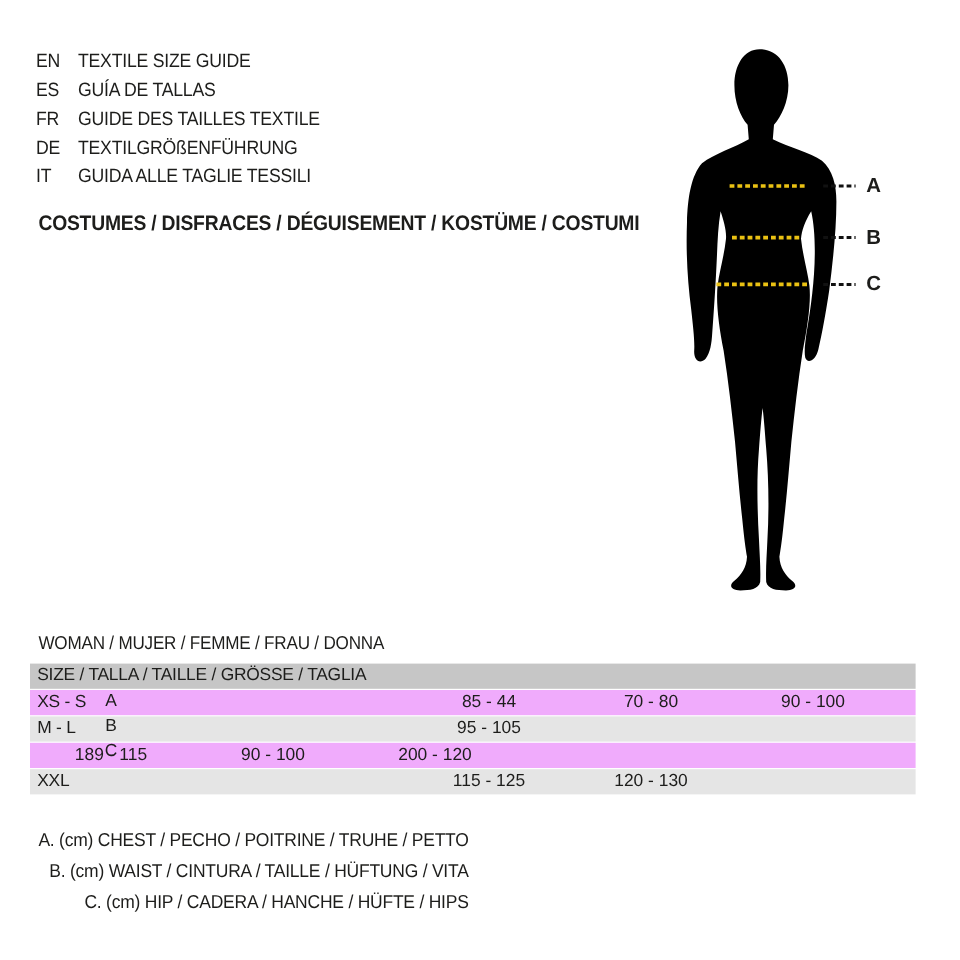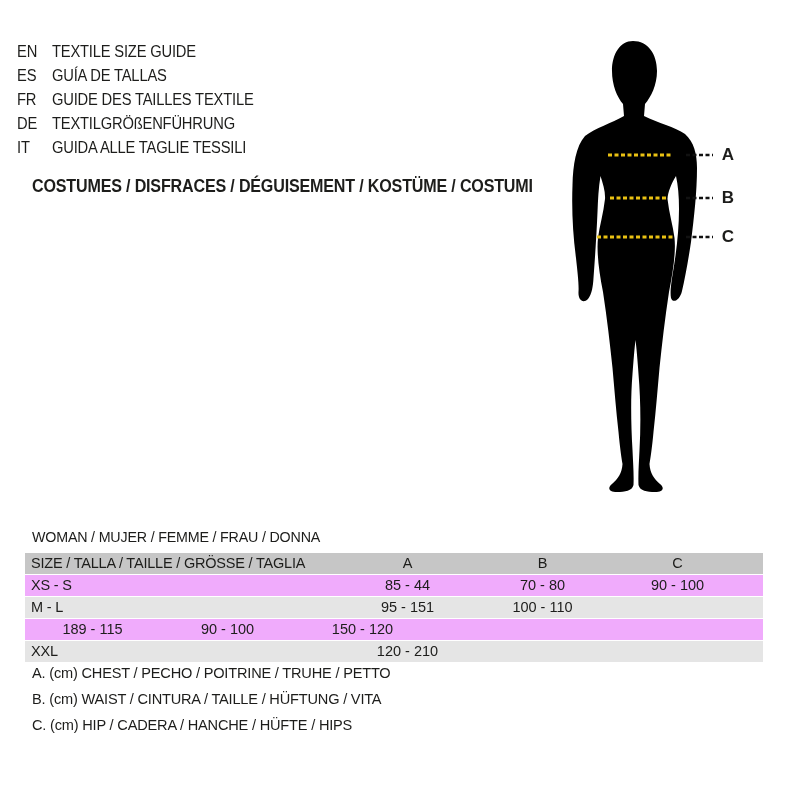--- a/index.html
+++ b/index.html
@@ -1,21 +1,21 @@
 <!DOCTYPE html>
 <html><head>
 <meta charset="utf-8">
 <style>
   html,body{margin:0;padding:0;background:#fff;}
   .page{
     position:relative;width:800px;height:800px;background:#ffffff;overflow:hidden;
     font-family:"Liberation Sans", sans-serif;color:#1d1d1b;
   }
   
-  .lang-block{position:absolute;left:17px;top:40px;}
+  .lang-block{position:absolute;left:30px;top:40px;}
   .lang-row{height:24px;line-height:24px;font-size:16px;letter-spacing:-0.2px;
     transform:scaleX(0.92);transform-origin:left center;white-space:nowrap;}
   .lang-code{display:inline-block;width:38px;}
   .category-title{
     position:absolute;left:32px;top:176px;font-size:17.5px;font-weight:bold;
     letter-spacing:-0.2px;transform:scaleX(0.92);transform-origin:left center;white-space:nowrap;
   }
   
   .figure-wrap{position:absolute;left:540px;top:15px;width:260px;height:500px;}
   .marker-label{
@@ -23,27 +23,27 @@
     line-height:18px;
   }
   .marker-a{top:146px;} .marker-b{top:189px;} .marker-c{top:228px;}
   
   .woman-title{
     position:absolute;left:32px;top:528px;font-size:15.5px;letter-spacing:-0.2px;
     transform:scaleX(0.92);transform-origin:left center;white-space:nowrap;
   }
   .size-table{position:absolute;left:25px;top:553px;width:738px;font-size:14.5px;}
   .t-row{display:flex;height:21px;line-height:21px;margin-bottom:1px;background:#f0abfc;}
-  .t-row.head{background:#c6c6c6;}
+  .t-row.head{background:#c6c6c6;flex-direction:column;}
   .t-row.alt{background:#e5e5e5;}
   .c-size{width:315px;padding-left:6px;box-sizing:border-box;text-align:left;
     letter-spacing:-0.2px;white-space:nowrap;}
   .c-num{width:135px;text-align:center;}
   
-  .legend{position:absolute;left:32px;top:660px;}
+  .legend{position:absolute;left:32px;top:688px;text-align:right;}
   .legend-line{height:26px;line-height:26px;font-size:15.5px;letter-spacing:-0.2px;
     transform:scaleX(0.94);transform-origin:left center;white-space:nowrap;}
 </style>
 </head>
 <body>
 
 <div class="page">
 
   <div class="lang-block">
     <div class="lang-row">
@@ -138,31 +138,31 @@
       <div class="c-num">C</div>
     </div>
     <div class="t-row">
       <div class="c-size">XS - S</div>
       <div class="c-num">85 - 44</div>
       <div class="c-num">70 - 80</div>
       <div class="c-num">90 - 100</div>
     </div>
     <div class="t-row alt">
       <div class="c-size">M - L</div>
-      <div class="c-num">95 - 151</div>
-      <div class="c-num">100 - 110</div>
+      <div class="c-num">95 - 105</div>
     </div>
     <div class="t-row">
       <div class="c-num">189 - 115</div>
       <div class="c-num">90 - 100</div>
-      <div class="c-num">150 - 120</div>
+      <div class="c-num">200 - 120</div>
     </div>
     <div class="t-row alt">
       <div class="c-size">XXL</div>
-      <div class="c-num">120 - 210</div>
+      <div class="c-num">115 - 125</div>
+      <div class="c-num">120 - 130</div>
     </div>
   </div>
 
   <div class="legend">
     <div class="legend-line">A. (cm) CHEST / PECHO / POITRINE / TRUHE / PETTO</div>
     <div class="legend-line">B. (cm) WAIST / CINTURA / TAILLE / HÜFTUNG / VITA</div>
     <div class="legend-line">C. (cm) HIP / CADERA / HANCHE / HÜFTE / HIPS</div>
   </div>
 
 </div>

